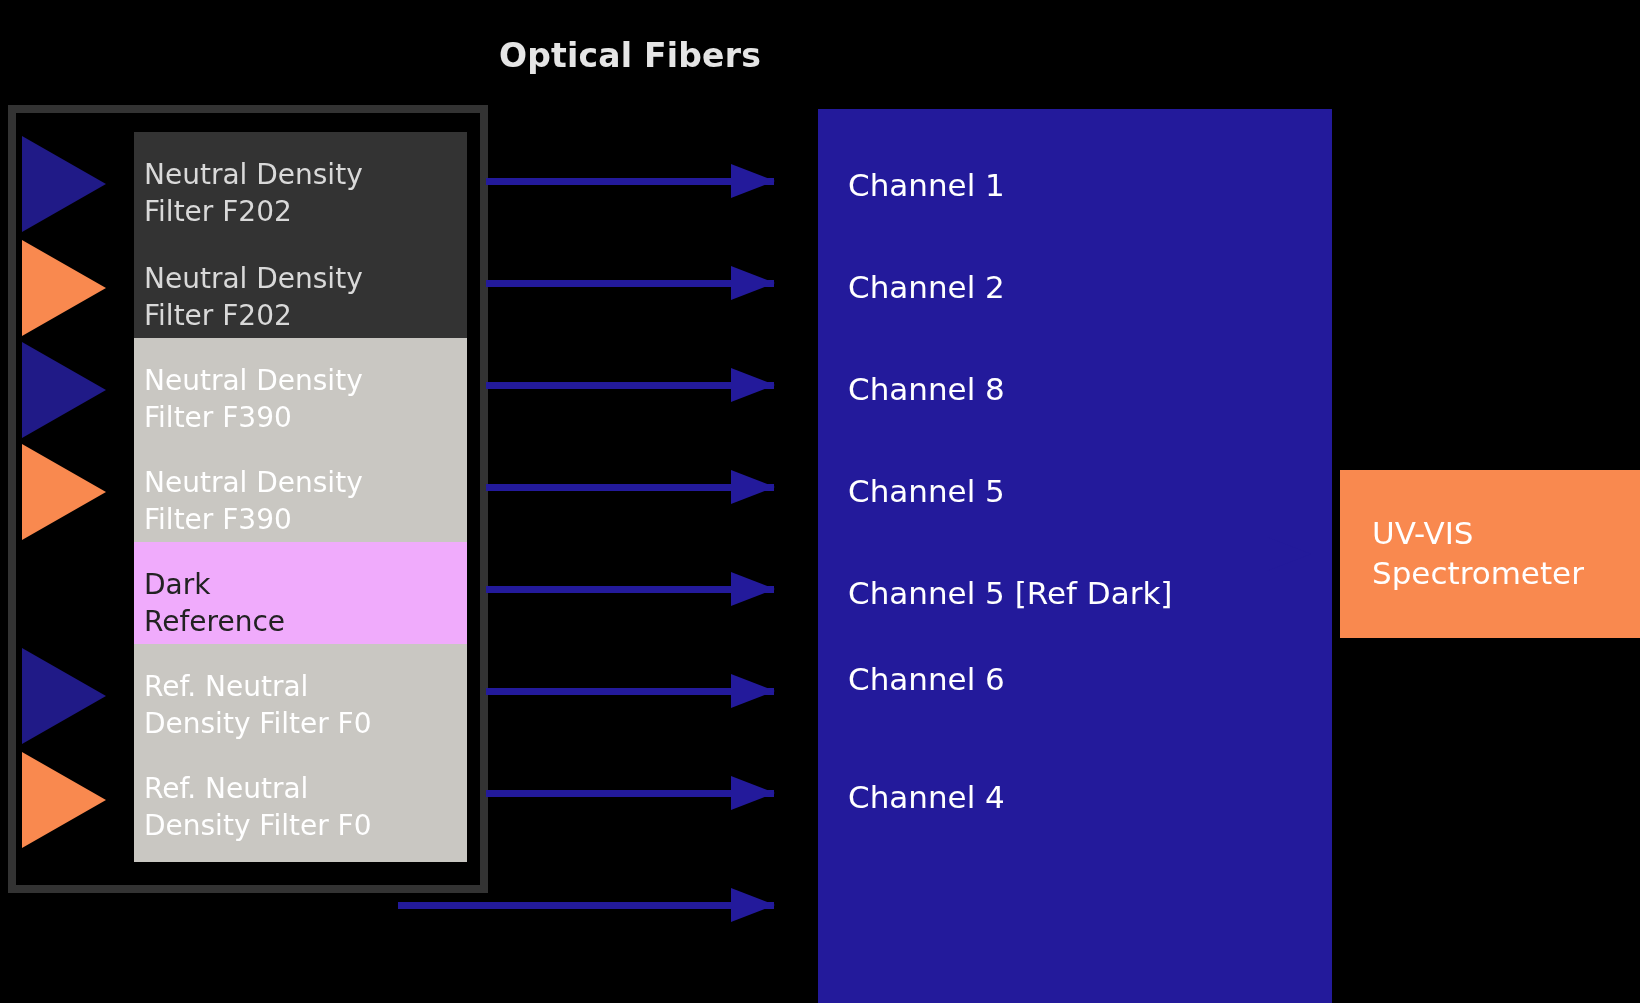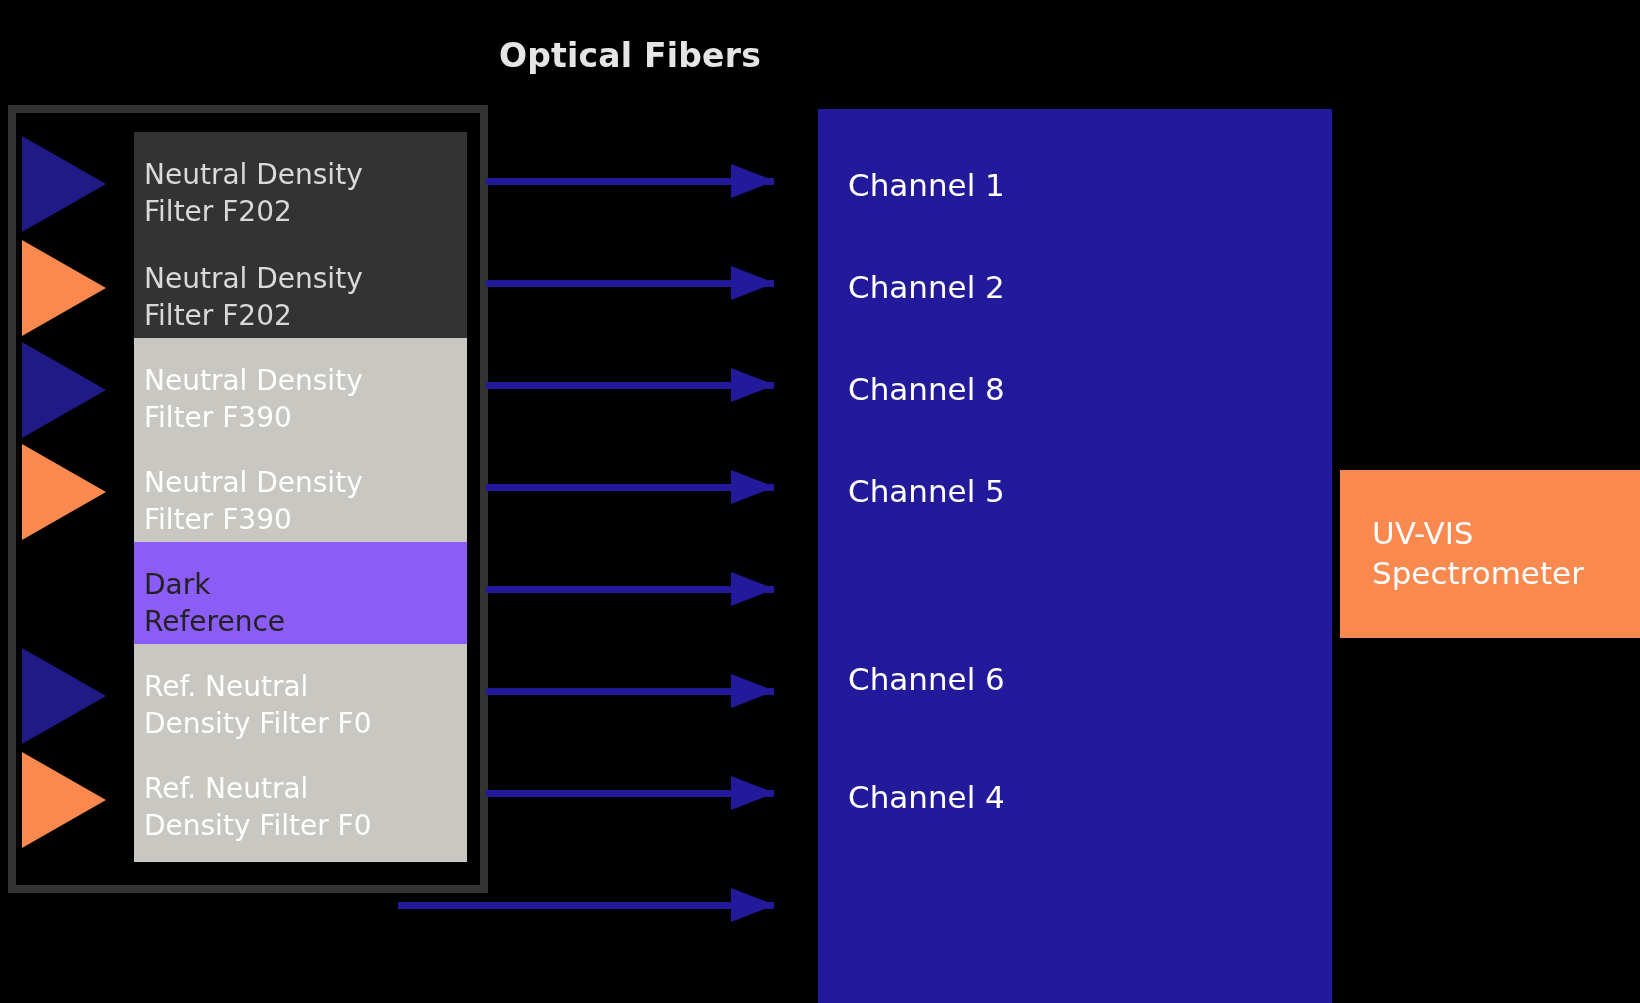--- a/index.html
+++ b/index.html
@@ -53,21 +53,21 @@
     padding:6px 0 0 10px;
     display:flex;
     flex-direction:column;
     justify-content:center;
     font-size:28px;
     line-height:1.33;
     white-space:pre-line;
   }
   .fbox.dark{background:#333333;color:#d9d9d9;}
   .fbox.light{background:#c9c7c2;color:#ffffff;}
-  .fbox.tan{background:#8b5cf6;color:#222222;}
+  .fbox.tan{background:#f0abfc;color:#222222;}
 
   
   .arrow{position:absolute;height:7px;background:#231a9b;}
   .arrow::after{
     content:"";
     position:absolute;
     right:-1px; top:-14px;
     width:0;height:0;
     border-top:17px solid transparent;
     border-bottom:17px solid transparent;
@@ -159,20 +159,21 @@
   <div class="arrow" style="left:486px; top:586px;  width:288px;"></div>
   <div class="arrow" style="left:486px; top:688px;  width:288px;"></div>
   <div class="arrow" style="left:486px; top:790px;  width:288px;"></div>
   <div class="arrow" style="left:398px; top:902px;  width:376px;"></div>
 
   <div id="panel">
     <div class="chan" style="top:58px;">Channel 1</div>
     <div class="chan" style="top:160px;">Channel 2</div>
     <div class="chan" style="top:262px;">Channel 8</div>
     <div class="chan" style="top:364px;">Channel 5</div>
+    <div class="chan" style="top:466px;">Channel 5 [Ref Dark]</div>
     <div class="chan" style="top:552px;">Channel 6</div>
     <div class="chan" style="top:670px;">Channel 4</div>
   </div>
 
   <div id="spec-arrow"></div>
   <div id="spec">UV-VIS
 Spectrometer</div>
 
 </div>
 

